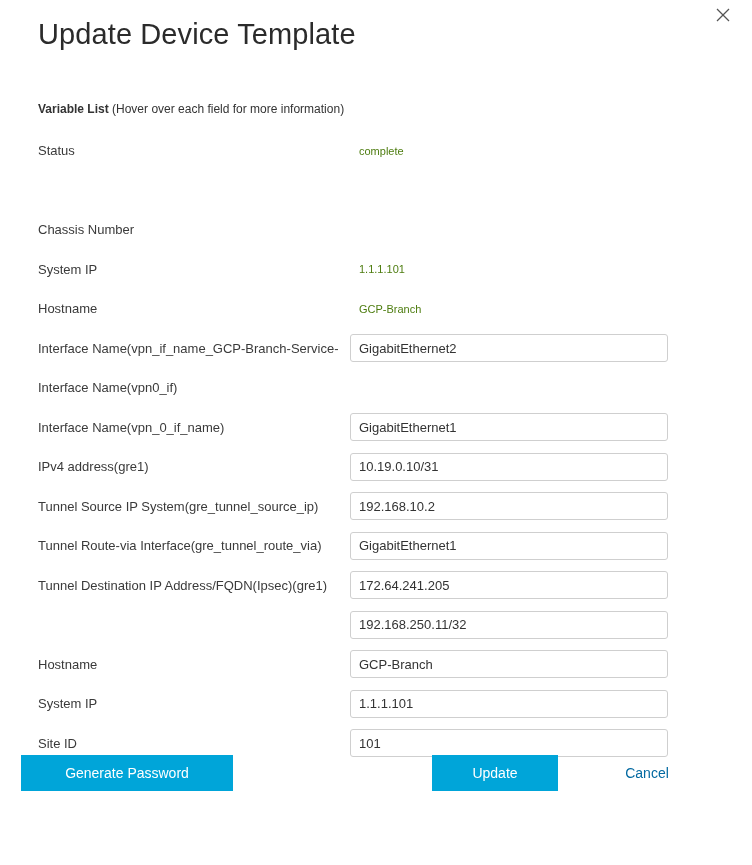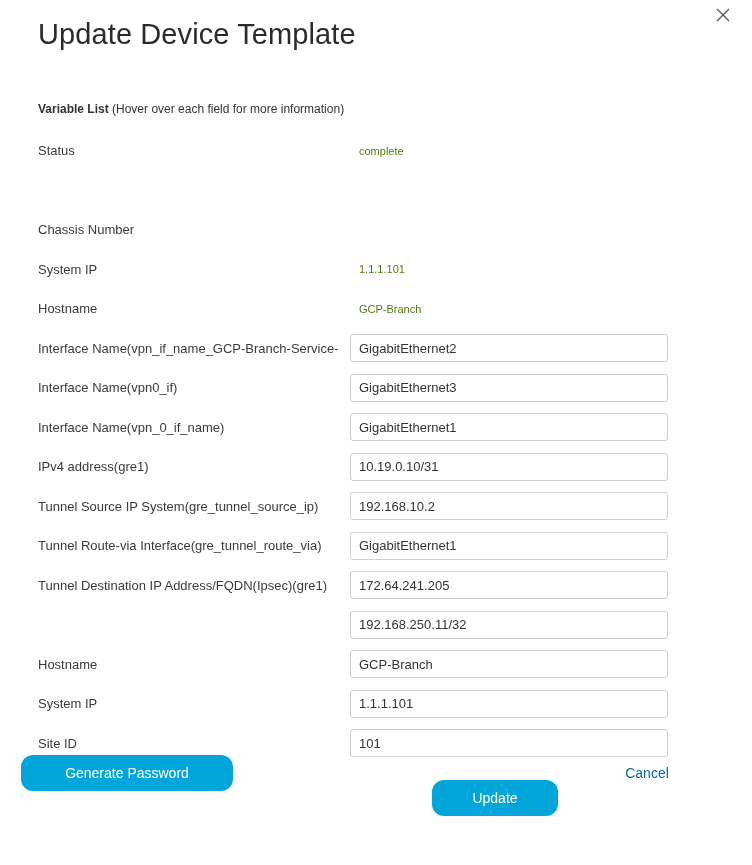--- a/index.html
+++ b/index.html
@@ -112,41 +112,40 @@
     position: absolute;
     left: 0;
     bottom: 20px;
     width: 752px;
     height: 36px;
   }
   .btn {
     box-sizing: border-box;
     height: 36px;
     border: none;
-    border-radius: 12px;
+    border-radius: 0;
     font-size: 14px;
     font-family: "Liberation Sans", sans-serif;
     cursor: pointer;
   }
   .btn-primary {
     background: #00a5d9;
     color: #ffffff;
   }
   .btn-generate {
     position: absolute;
     left: 21px;
     top: 0;
     width: 212px;
   }
   .btn-update {
     position: absolute;
     left: 432px;
     top: 0;
     width: 126px;
-    margin-top: 25px;
   }
   .btn-cancel {
     position: absolute;
     left: 592px;
     top: 0;
     width: 110px;
     background: transparent;
     color: #0369a1;
     font-size: 14px;
     text-align: center;
@@ -187,21 +186,20 @@
       <div class="row">
         <div class="label">Hostname</div>
         <div class="static-value">GCP-Branch</div>
       </div>
       <div class="row">
         <div class="label">Interface Name(vpn_if_name_GCP-Branch-Service-</div>
         <input class="value-input" type="text" value="GigabitEthernet2" style="">
       </div>
       <div class="row">
         <div class="label">Interface Name(vpn0_if)</div>
-        <input class="value-input" type="text" value="GigabitEthernet3" style="">
       </div>
       <div class="row">
         <div class="label">Interface Name(vpn_0_if_name)</div>
         <input class="value-input" type="text" value="GigabitEthernet1" style="">
       </div>
       <div class="row">
         <div class="label">IPv4 address(gre1)</div>
         <input class="value-input" type="text" value="10.19.0.10/31" style="">
       </div>
       <div class="row">

